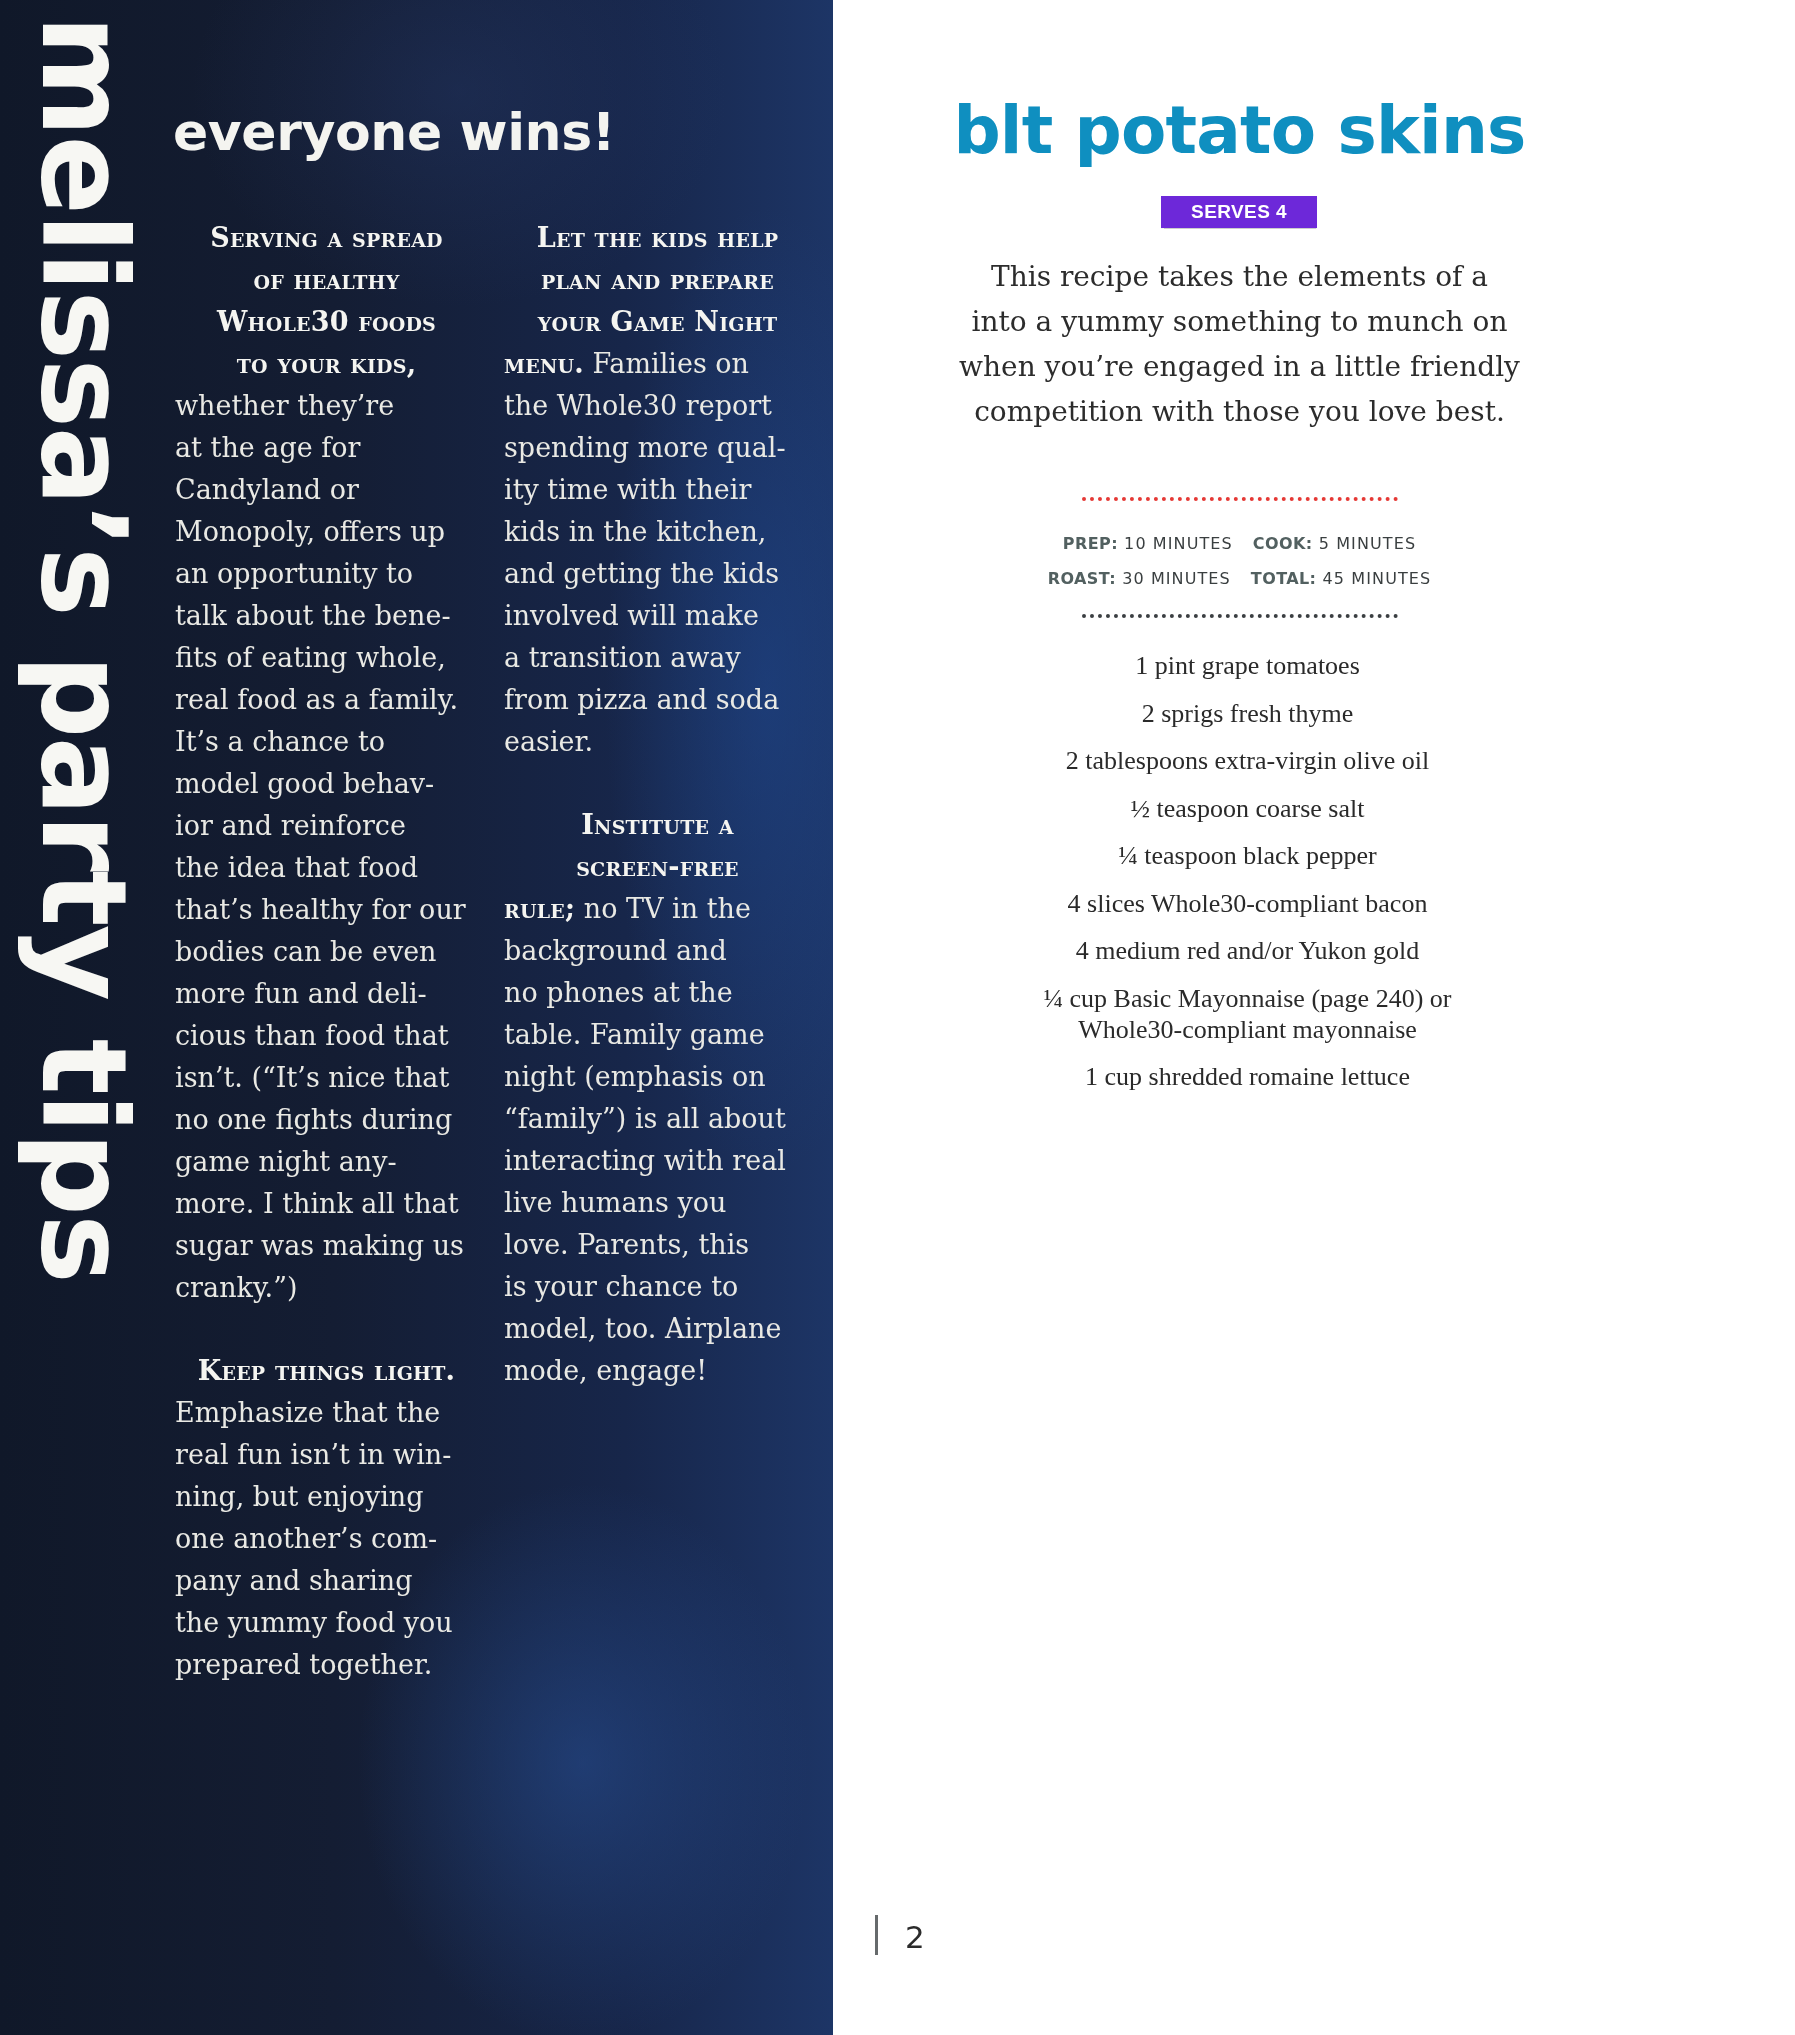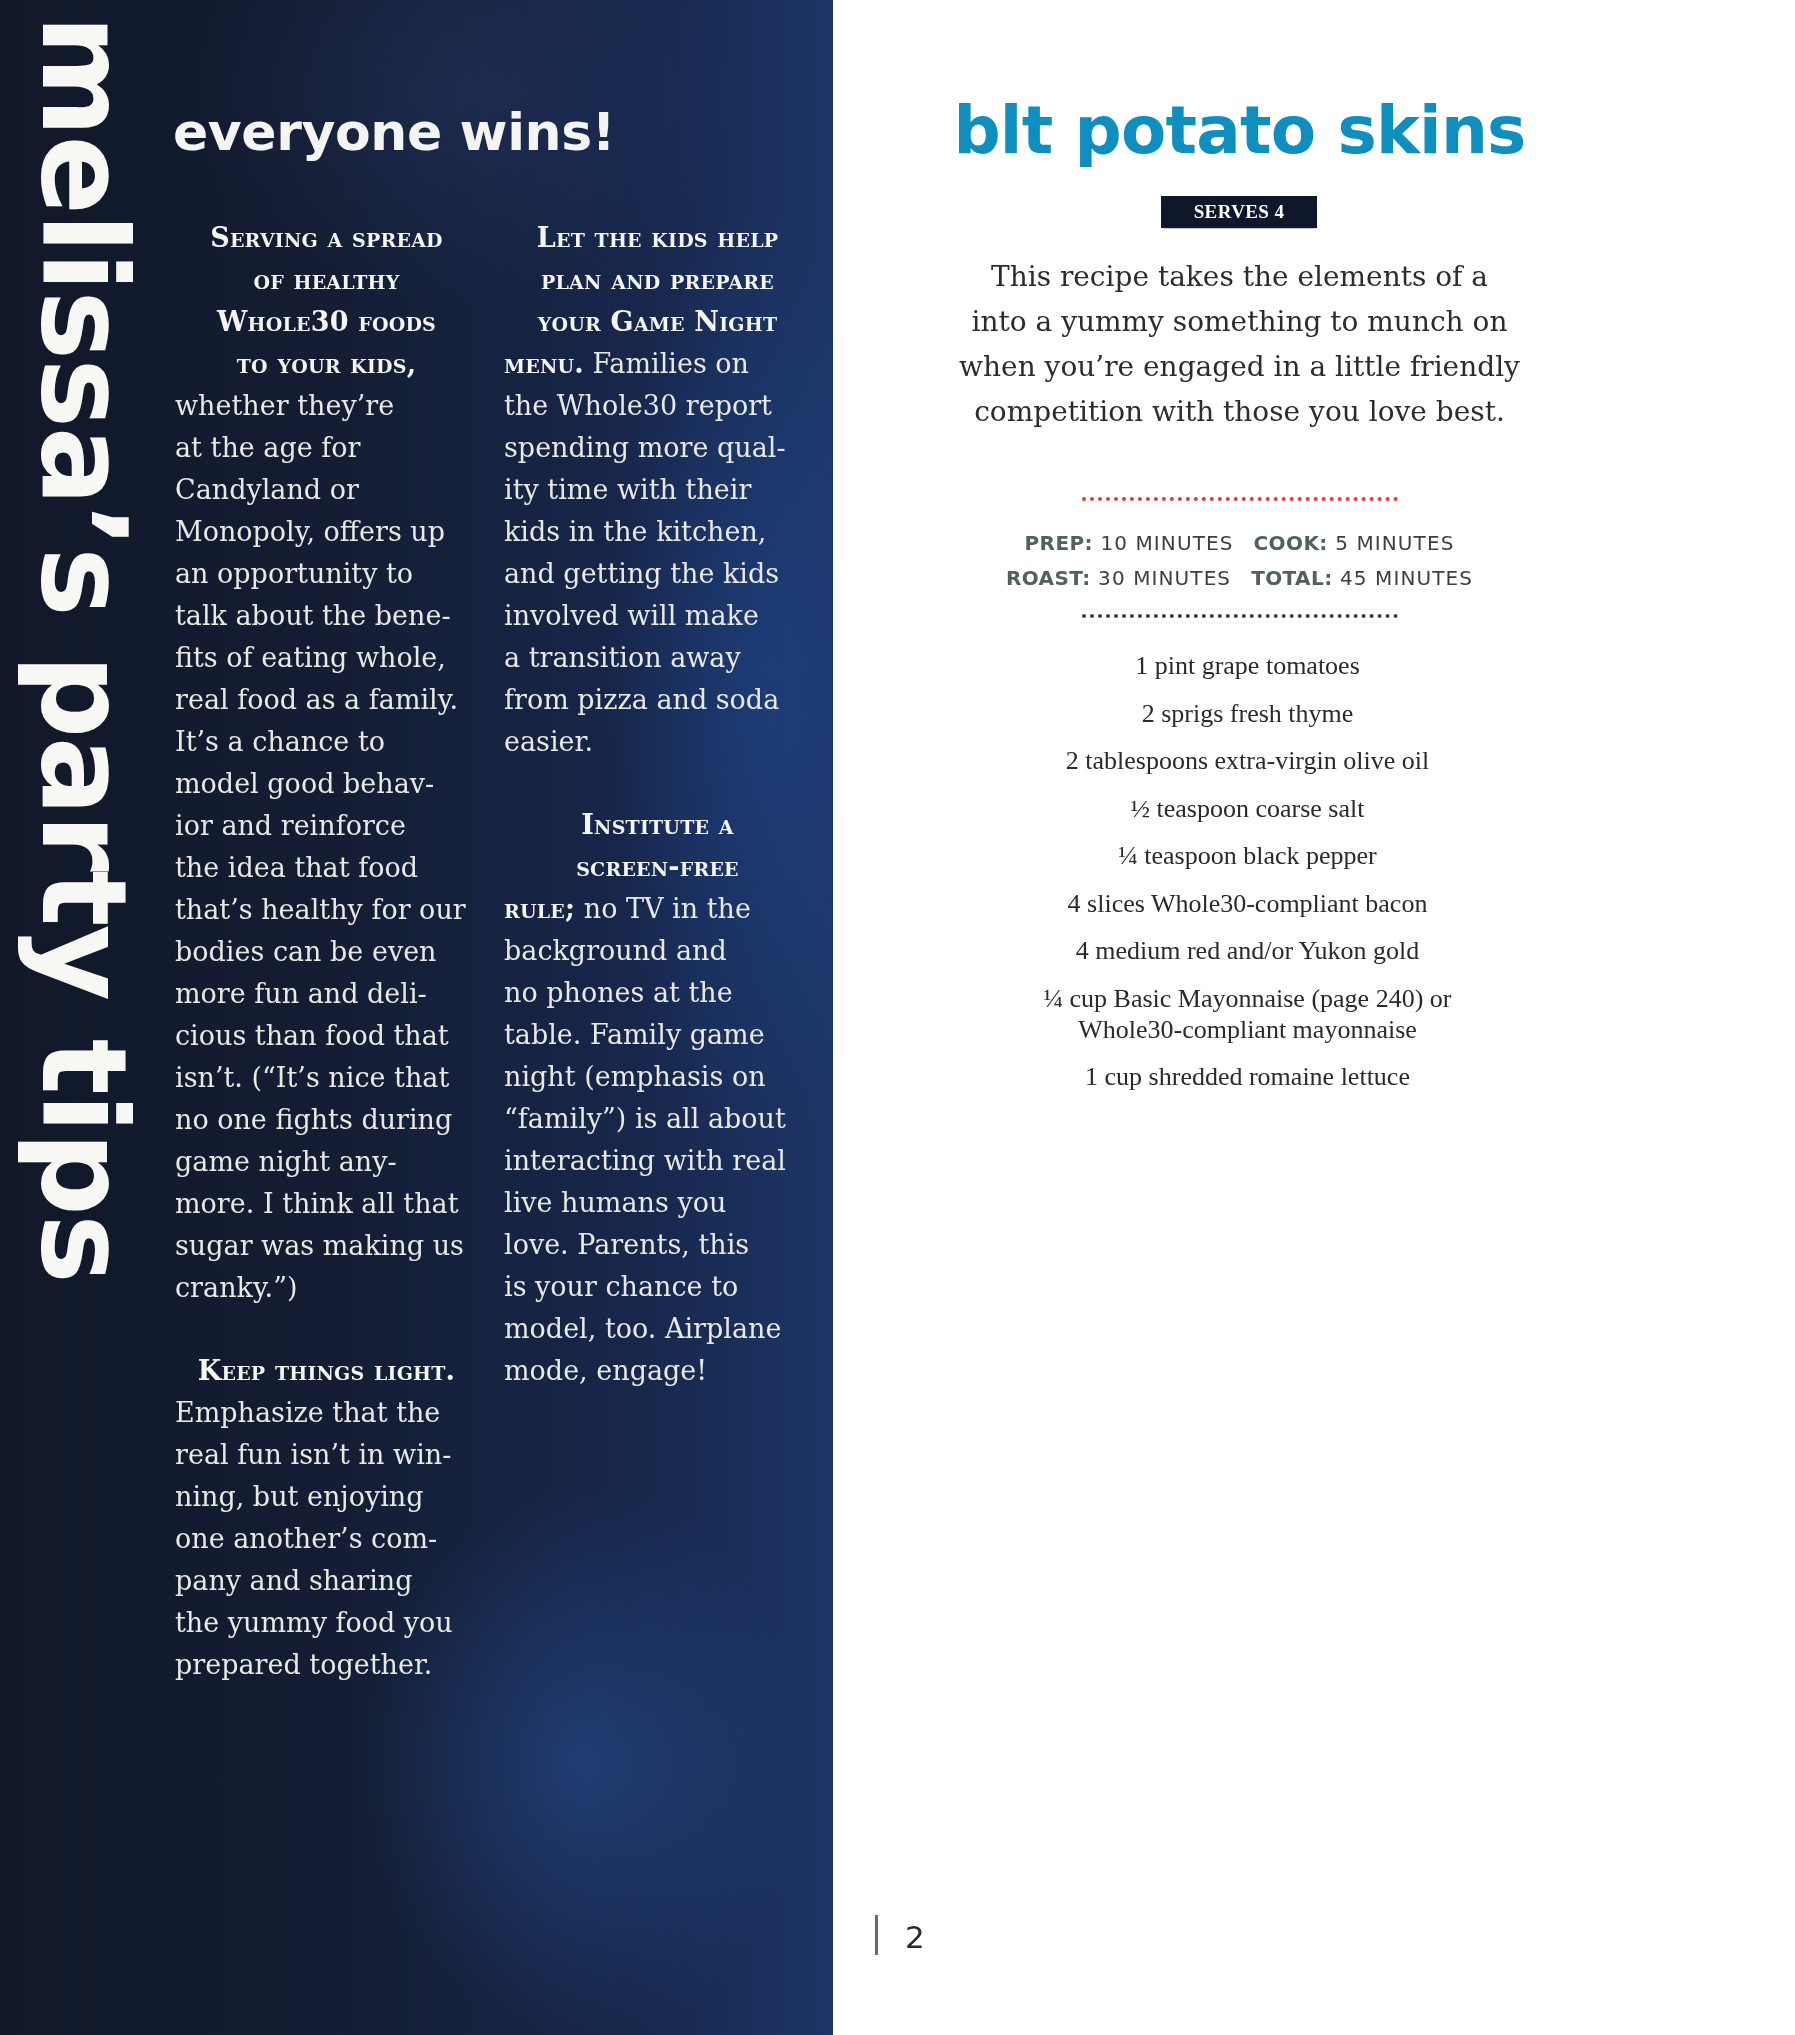--- a/index.html
+++ b/index.html
@@ -61,23 +61,23 @@
     .recipe { position: absolute; left: 833px; top: 0; width: 963px; height: 2035px; }
     .recipe-title {
       position: absolute; left: 0; width: 813px; top: 98px;
       text-align: center;
       font-family: "DejaVu Sans", sans-serif; font-weight: bold;
       font-size: 66px; line-height: 1; letter-spacing: -0.8px;
       color: #0f8fc0;
     }
     .serves-badge {
       position: absolute; left: 328px; top: 196px; width: 156px; height: 32px;
-      background: #0f172a;
+      background: #6d28d9;
       color: #ffffff;
-      font-family: Liberation Serif, serif; font-weight: bold;
+      font-family: Liberation Sans, sans-serif; font-weight: bold;
       font-size: 19px; line-height: 32px; text-align: center;
       letter-spacing: 0.4px;
       box-shadow: 0 0.8px 0.8px rgba(0,0,0,0.2);
     }
     .description {
       position: absolute; left: 0; width: 813px; top: 254px;
       text-align: center;
       font-family: "DejaVu Serif", serif;
       font-size: 28px; line-height: 45px;
       color: #2c2c2c;
@@ -85,21 +85,21 @@
     .description span { display: block; }
     .dotted-rule {
       position: absolute; left: 249px; width: 316px; height: 0;
       border-top: 4.6px dotted #e53935;
     }
     .dotted-rule.top { top: 497px; }
     .dotted-rule.bottom { top: 614px; border-top-color: #3b3f42; }
     .times {
       position: absolute; left: 0; width: 813px; top: 526px;
       font-family: "DejaVu Sans", sans-serif;
-      font-size: 20px; line-height: 35px;
+      font-size: 16px; line-height: 35px;
       color: #3a3f40;
       letter-spacing: 1.1px;
     }
     .times-row { display: flex; justify-content: center; gap: 20px; white-space: nowrap; }
     .times-item { display: inline-block; }
     .times-label { font-weight: bold; color: #526060; letter-spacing: 0.4px; }
     .times-value { font-weight: normal; }
     .ingredients {
       position: absolute; left: 0; width: 813px; top: 642px;
       margin: 8px; padding: 0; list-style: none;

